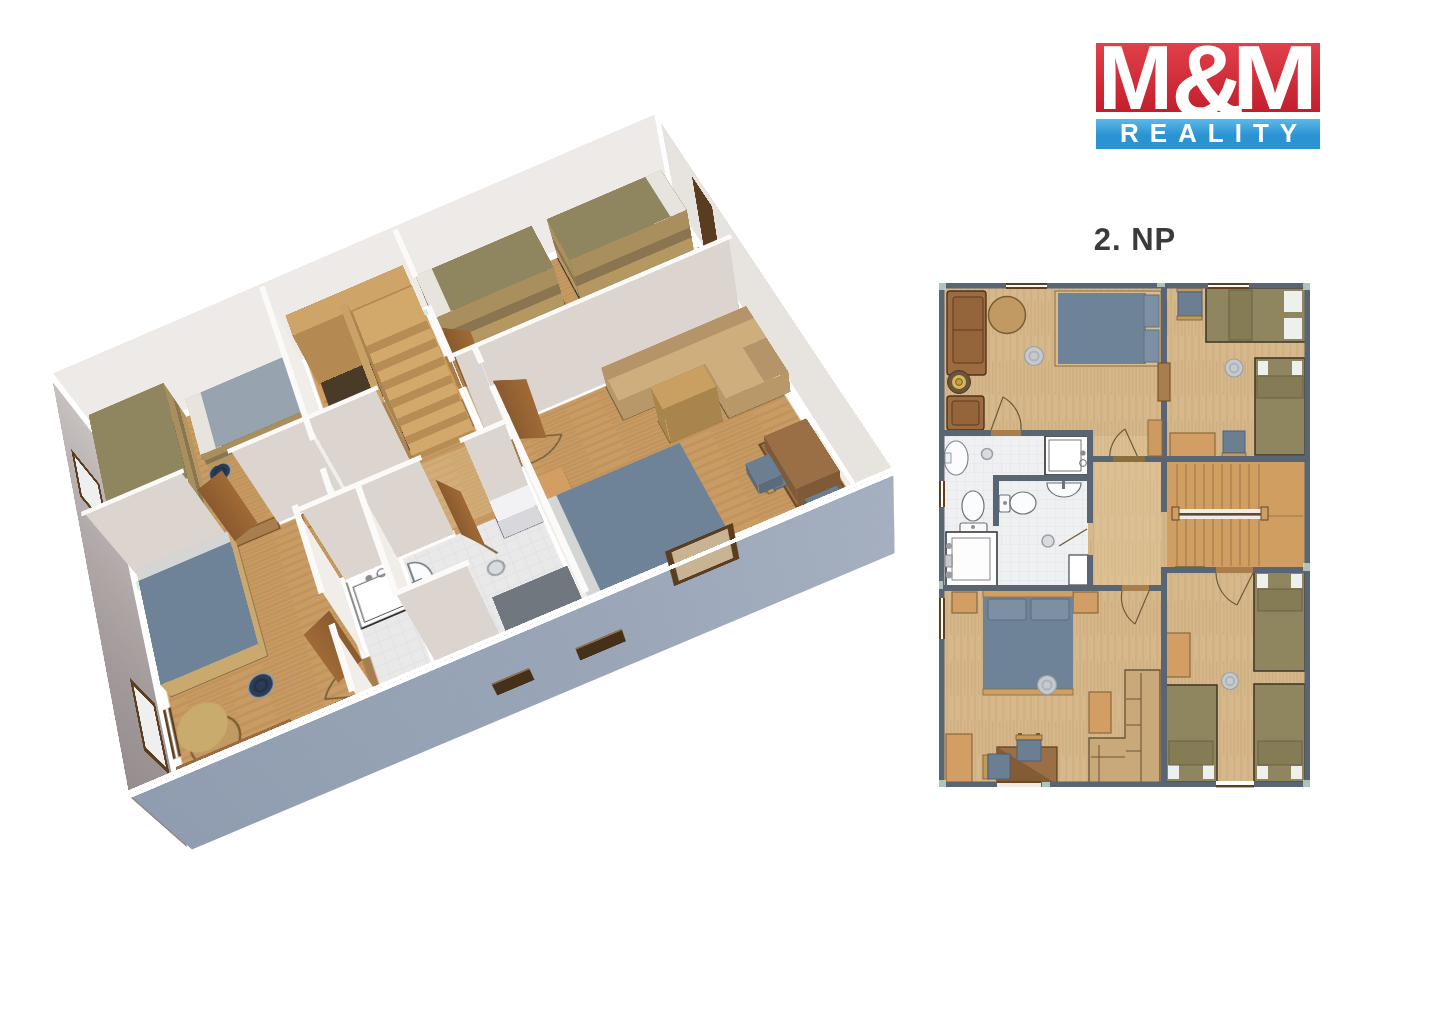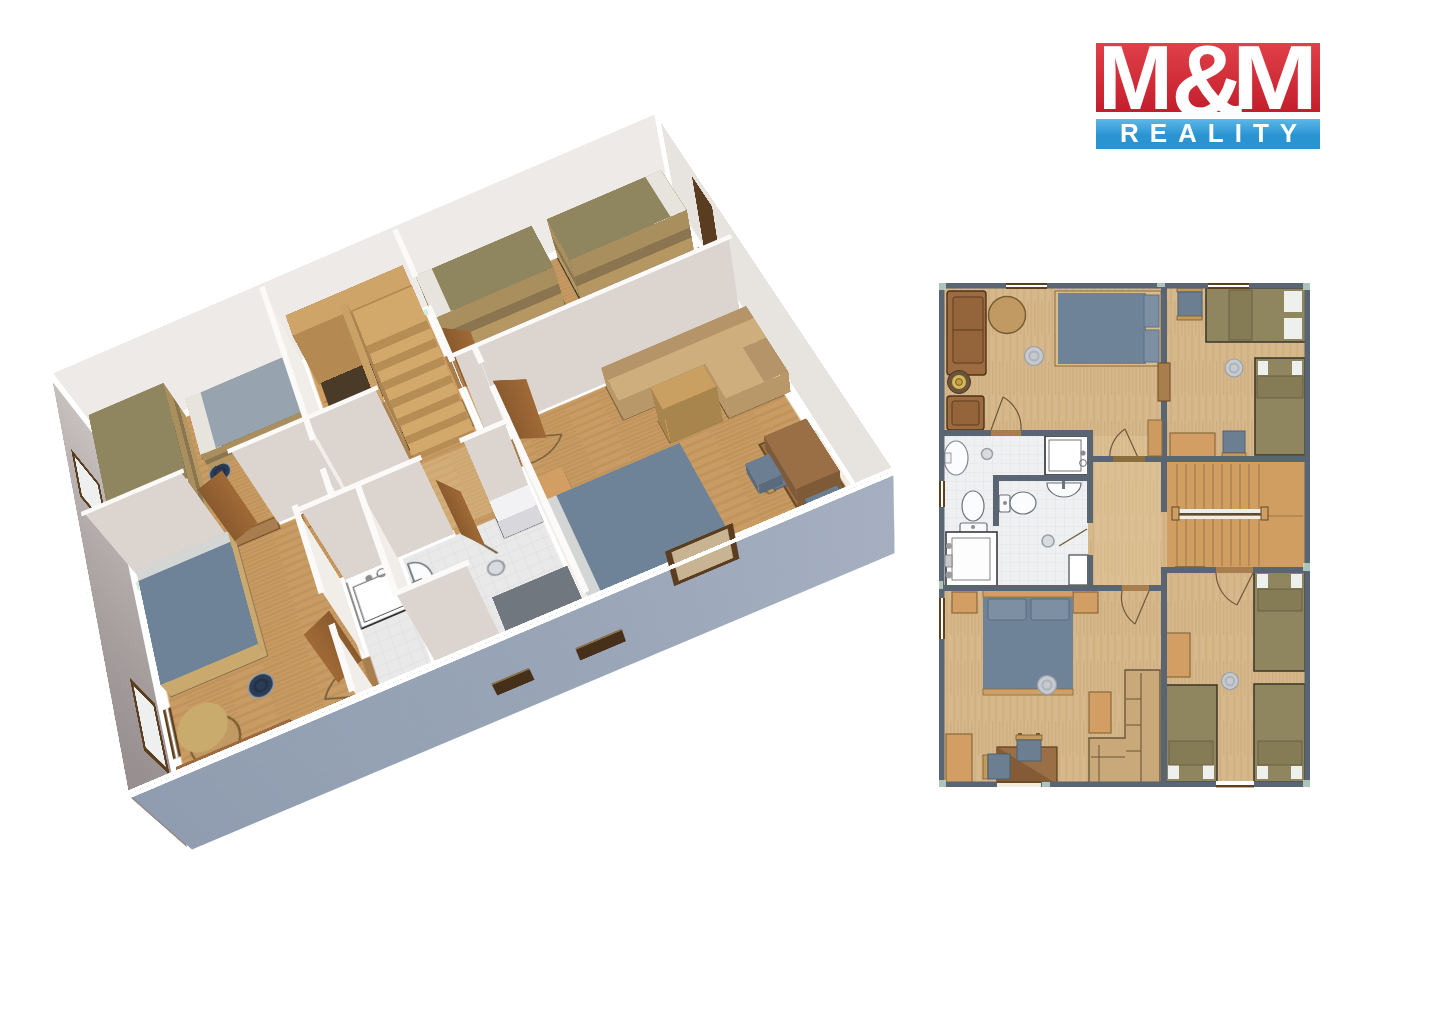--- a/index.html
+++ b/index.html
@@ -778,20 +778,21 @@
 <div class="w" style="width:145.8px;height:8.1px;background:#caa268;border-radius:0;transform:translate3d(62.8px,-36.5px,96px);"></div>
 </div>
 </div>
 
 <div id="plan2dwrap" class="plan2d">
 <svg width="372" height="505" viewBox="0 0 372 505">
   <use href="#planG"></use>
 </svg>
 </div>
 
+<div id="title">2. NP</div>
 
 <svg id="logo" viewBox="0 0 224 106">
   <defs>
     <linearGradient id="lgred" x1="0" y1="0" x2="0" y2="1">
       <stop offset="0" stop-color="#e04049"></stop>
           <stop offset="1" stop-color="#c31e2c"></stop>
     </linearGradient>
     <linearGradient id="lgblue" x1="0" y1="0" x2="0" y2="1">
       <stop offset="0" stop-color="#5cb8e8"></stop>
           <stop offset="0.55" stop-color="#2a93d2"></stop>

